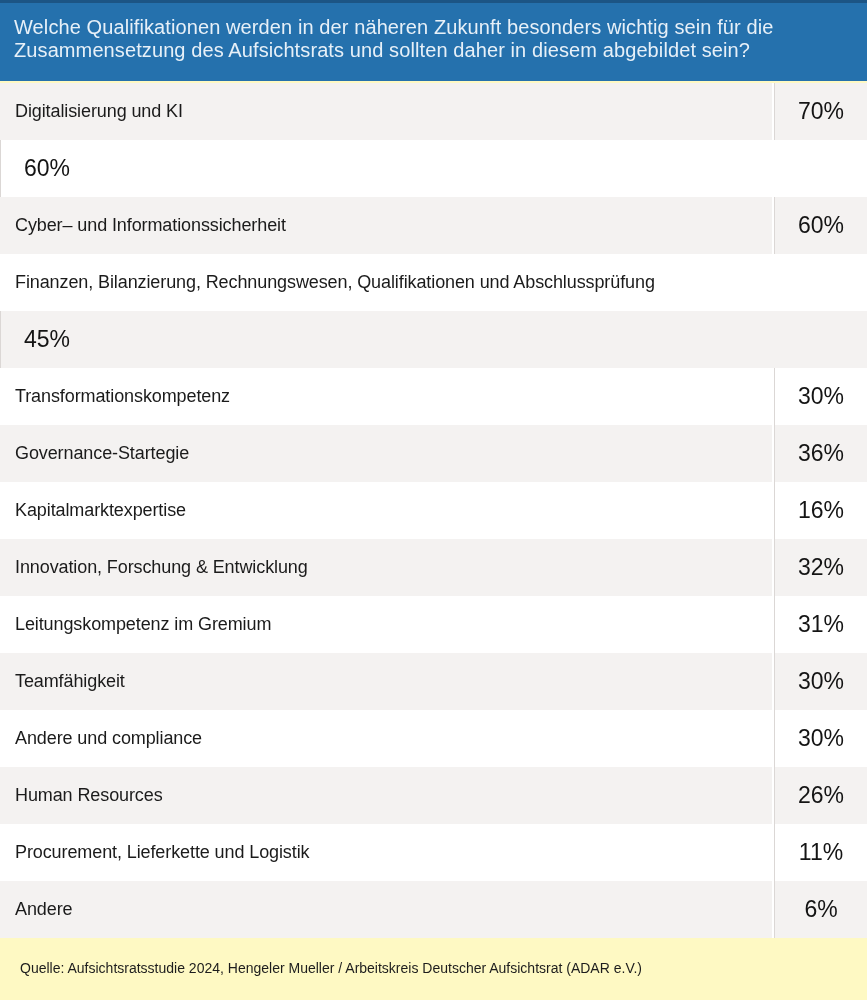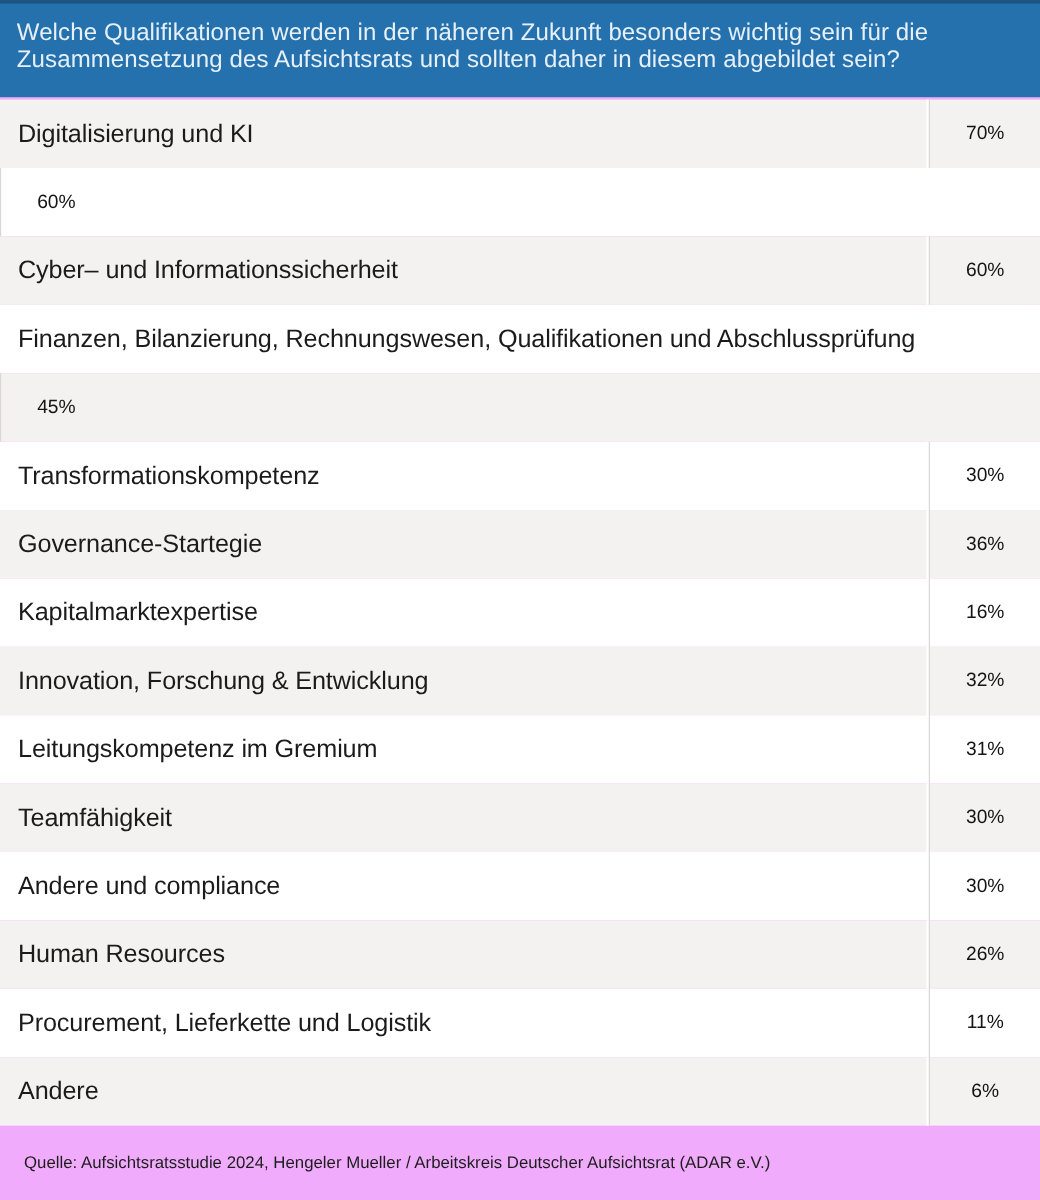--- a/index.html
+++ b/index.html
@@ -7,21 +7,21 @@
     padding: 0;
     background: #ffffff;
     width: 867px;
     height: 1000px;
     overflow: hidden;
     font-family: "Liberation Sans", "DejaVu Sans", sans-serif;
   }
   .frame {
     width: 867px;
     height: 1000px;
-    background: #f0abfc;
+    background: #fef9c3;
   }
   
   .header {
     box-sizing: border-box;
     width: 867px;
     height: 81px;
     background: #2571ad;
     border-top: 3px solid #1c5585;
     color: #e7f0f8;
     font-size: 20px;
@@ -40,33 +40,33 @@
     background: #ffffff;
   }
   .row:nth-child(odd) {
     background: #f4f2f1;
   }
   .label-cell {
     flex: 1;
     display: flex;
     align-items: center;
     padding-left: 15px;
-    font-size: 21px;
+    font-size: 18px;
     color: #1b1b1b;
     border-right: 2px solid #ffffff;
     letter-spacing: -0.1px;
     white-space: nowrap;
     overflow: hidden;
   }
   .pct-cell {
     width: 92px;
     display: flex;
     align-items: center;
     justify-content: center;
-    font-size: 16px;
+    font-size: 23px;
     color: #141414;
     border-left: 1px solid #dbd7d5;
   }
   
   .source {
     padding: 21px 14px 0 20px;
     font-size: 14px;
     line-height: 18px;
     color: #1d1d1d;
   }

